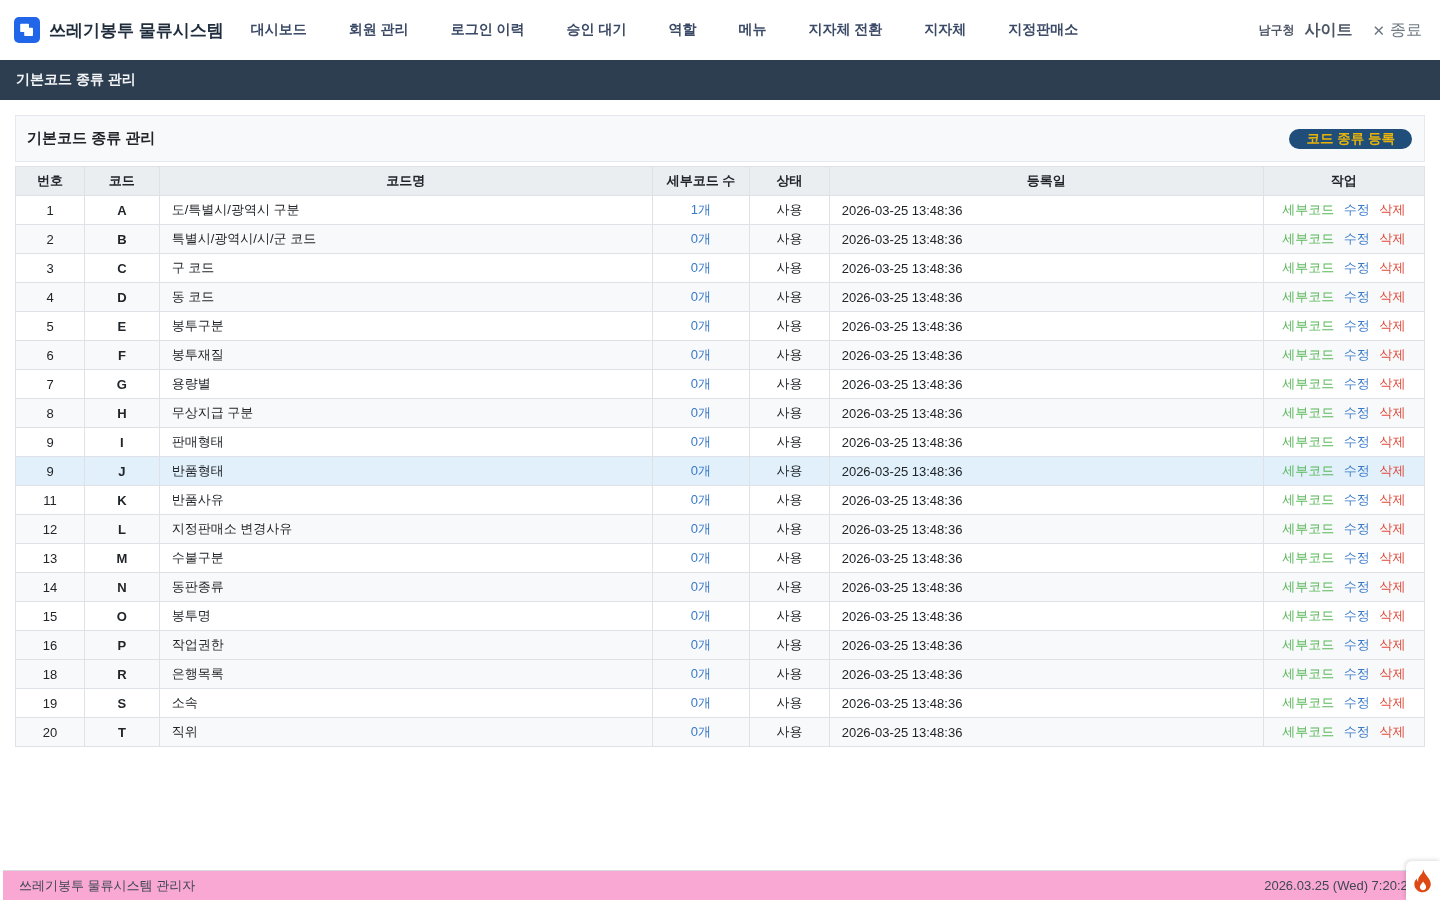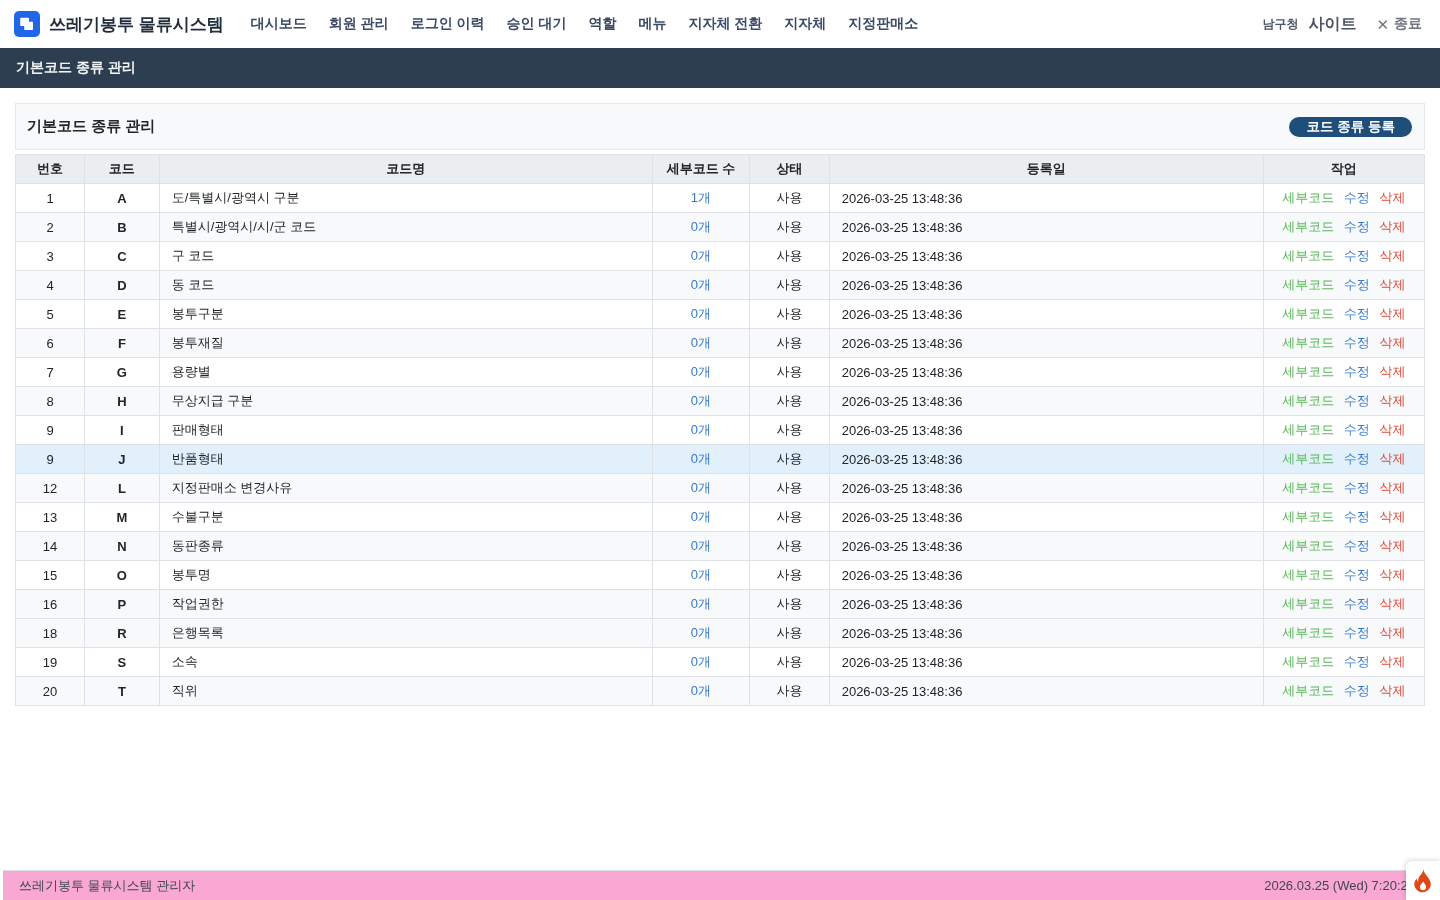--- a/index.html
+++ b/index.html
@@ -1,45 +1,45 @@
 <!DOCTYPE html>
 <html lang="ko"><head>
 <meta charset="utf-8">
 <style>
   * { margin:0; padding:0; box-sizing:border-box; }
   html,body { width:1440px; height:900px; background:#ffffff;
     font-family:"Liberation Sans","DejaVu Sans",sans-serif; color:#212529; }
 
   
-  .topbar { height:48px; background:#ffffff; display:flex; align-items:center;
+  .topbar { height:60px; background:#ffffff; display:flex; align-items:center;
     padding:0 18px 0 14px; }
   .brand { display:flex; align-items:center; cursor:pointer; }
   .brand-logo { width:26px; height:26px; background:#2166e8; border-radius:5px;
     display:flex; align-items:center; justify-content:center; }
   .brand-title { font-size:17px; font-weight:700; color:#1f2d3d; margin-left:9px; }
-  .main-nav { display:flex; align-items:center; list-style:none; margin-left:16px; }
+  .main-nav { display:flex; align-items:center; list-style:none; margin-left:16px;gap:20px; }
   .main-nav a { display:block; padding:6px 11px; font-size:14px; font-weight:600;
     color:#3b4a66; text-decoration:none; white-space:nowrap; cursor:pointer; }
   .topbar-right { margin-left:auto; display:flex; align-items:center; gap:10px; }
   .org-label { font-size:12px; font-weight:600; color:#4b5563; }
   .site-link { font-size:16px; font-weight:600; color:#4b5563; text-decoration:none; cursor:pointer; }
   .exit-group { display:flex; align-items:center; gap:5px; margin-left:10px; cursor:pointer; }
   .close-x { font-size:15px; color:#6e7781; line-height:1; }
-  .exit-label { font-size:14px; font-weight:700; color:#6e7781; }
+  .exit-label { font-size:16px; font-weight:400; color:#6e7781; }
 
   
   .pagebar { height:40px; background:#2d3e50; display:flex; align-items:center; padding:0 16px; }
   .pagebar-title { color:#f4f6f8; font-size:14px; font-weight:700; }
 
   
   .card { margin:15px; }
   .card-header { height:47px; background:#f8f9fa; border:1px solid #e5e8ec;
     display:flex; align-items:center; justify-content:space-between; padding:0 12px 0 11px; }
   .card-title { font-size:15px; font-weight:700; color:#212529; }
-  .btn-register { background:#1e4e79; color:#ffffff; border:none; border-radius:11px;
+  .btn-register { background:#1e4e79; color:#eab308; border:none; border-radius:11px;
     height:20px; padding:0 17px; font-size:13.5px; font-weight:600; cursor:pointer;
     font-family:inherit; }
 
   
   table.code-table { width:100%; border-collapse:collapse; margin-top:4px; table-layout:fixed; }
   .code-table th, .code-table td { border:1px solid #dee2e6; font-size:13px;
     height:29px; padding:3px 6px; overflow:hidden; white-space:nowrap; }
   .code-table th { background:#ebeef0; font-weight:700; text-align:center; color:#212529; }
   .code-table td { text-align:center; color:#212529; background:#ffffff; }
   .code-table tr.even td { background:#f8f9fa; }
@@ -277,20 +277,33 @@
     <td class="c-name">반품형태</td>
     <td class="c-count">0개</td>
     <td class="c-status">사용</td>
     <td class="c-date">2026-03-25 13:48:36</td>
     <td class="c-actions">
       <a class="lnk green">세부코드</a>
       <a class="lnk blue">수정</a>
       <a class="lnk red">삭제</a>
     </td>
   </tr>
+        <tr>
+    <td class="c-no">11</td>
+    <td class="c-code">K</td>
+    <td class="c-name">반품사유</td>
+    <td class="c-count">0개</td>
+    <td class="c-status">사용</td>
+    <td class="c-date">2026-03-25 13:48:36</td>
+    <td class="c-actions">
+      <a class="lnk green">세부코드</a>
+      <a class="lnk blue">수정</a>
+      <a class="lnk red">삭제</a>
+    </td>
+  </tr>
         <tr class="even">
     <td class="c-no">12</td>
     <td class="c-code">L</td>
     <td class="c-name">지정판매소 변경사유</td>
     <td class="c-count">0개</td>
     <td class="c-status">사용</td>
     <td class="c-date">2026-03-25 13:48:36</td>
     <td class="c-actions">
       <a class="lnk green">세부코드</a>
       <a class="lnk blue">수정</a>

